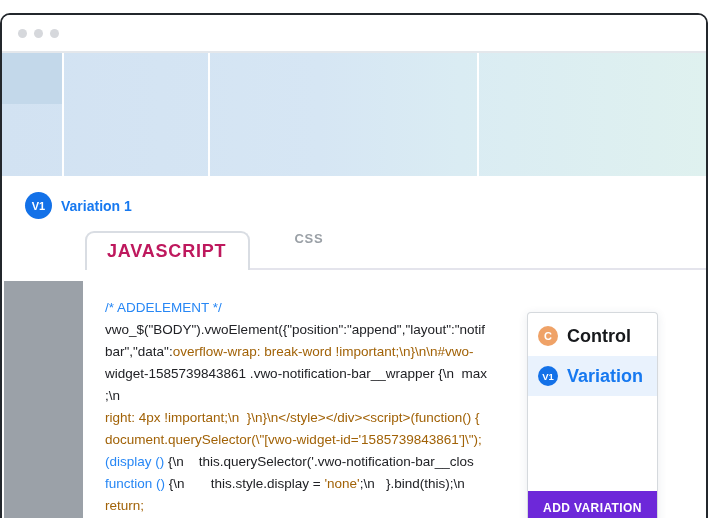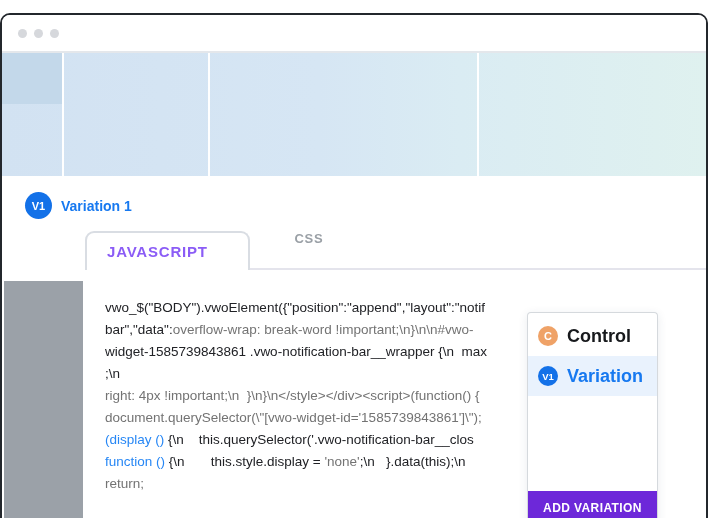--- a/index.html
+++ b/index.html
@@ -36,35 +36,35 @@
   .v-badge { width:27px; height:27px; border-radius:50%; background:#1371e8; color:#fff;
     font-size:11px; font-weight:bold; display:flex; align-items:center; justify-content:center; }
   .v-label { color:#1779f0; font-size:14px; font-weight:bold; }
 
   
   .tab-line { position:absolute; left:246px; top:253px; right:0; height:2px; background:#e4e4ec; }
   .tab-active { position:absolute; left:83px; top:216px; width:165px; height:39px;
     background:#ffffff; border:2px solid #d9dde3; border-bottom:none;
     border-radius:9px 9px 0 0; z-index:2;
     display:flex; align-items:center; padding-left:20px; }
-  .tab-active-label { font-size:15px; font-weight:bold; color:#8b5cf6; letter-spacing:0.8px; }
+  .tab-active-label { font-size:18px; font-weight:bold; color:#be185d; letter-spacing:0.8px; }
   .tab-css { position:absolute; left:252px; top:216px; width:110px; height:39px;
     display:flex; align-items:flex-start; justify-content:center; }
   .tab-css-label { font-size:13px; font-weight:bold; color:#9aa0a6; letter-spacing:0.8px; }
 
   
   .sidebar-block { position:absolute; left:2px; top:266px; width:79px; height:244px; background:#9ba1a8; }
 
   
   .code-block { position:absolute; left:103px; top:282px; width:600px; z-index:1; cursor:text; }
   .code-line { white-space:pre; font-family:"Liberation Sans", sans-serif;
     font-size:13.5px; line-height:22px; height:22px; overflow:visible; }
   .tok-blue { color:#2787f5; }
   .tok-black { color:#212226; }
-  .tok-red { color:#737373; }
+  .tok-red { color:#a16207; }
 
   
   .dropdown { position:absolute; left:525px; top:297px; width:131px; bottom:0;
     background:#ffffff; border:1px solid #d5d9dd; border-bottom:none;
     border-radius:4px 4px 0 0; box-shadow:0 2px 10px rgba(40,60,90,0.10); z-index:5; }
   .dd-list { padding-top:3px; }
   .dd-item { display:flex; align-items:center; gap:9px; height:40px; padding-left:10px; cursor:pointer; }
   .dd-item.selected { background:#e9f2fd; }
   .dd-badge { width:20px; height:20px; border-radius:50%; color:#fff; flex:0 0 auto;
     font-size:9.5px; font-weight:bold; display:flex; align-items:center; justify-content:center; }
@@ -108,28 +108,29 @@
       <div class="tab-active">
         <span class="tab-active-label">JAVASCRIPT</span>
       </div>
       <div class="tab-css">
         <span class="tab-css-label">CSS</span>
       </div>
 
       <div class="sidebar-block"></div>
 
       <div class="code-block">
+          <div class="code-line"><span class="tok-blue">/* ADDELEMENT */</span></div>
           <div class="code-line"><span class="tok-black">vwo_$("BODY").vwoElement({"position":"append","layout":"notif</span></div>
           <div class="code-line"><span class="tok-black">bar","data":</span><span class="tok-red">overflow-wrap: break-word !important;\n}\n\n#vwo-</span></div>
           <div class="code-line"><span class="tok-black">widget-1585739843861 .vwo-notification-bar__wrapper {\n  max</span></div>
           <div class="code-line"><span class="tok-black">;\n</span></div>
           <div class="code-line"><span class="tok-red">right: 4px !important;\n  }\n}\n&lt;/style&gt;&lt;/div&gt;&lt;script&gt;(function() {</span></div>
           <div class="code-line"><span class="tok-red">document.querySelector(\"[vwo-widget-id='1585739843861']\");</span></div>
           <div class="code-line"><span class="tok-blue">(display ()</span><span class="tok-black"> {\n    this.querySelector('.vwo-notification-bar__clos</span></div>
-          <div class="code-line"><span class="tok-blue">function ()</span><span class="tok-black"> {\n       this.style.display = </span><span class="tok-red">'none'</span><span class="tok-black">;\n   }.data(this);\n</span></div>
+          <div class="code-line"><span class="tok-blue">function ()</span><span class="tok-black"> {\n       this.style.display = </span><span class="tok-red">'none'</span><span class="tok-black">;\n   }.bind(this);\n</span></div>
           <div class="code-line"><span class="tok-red">return;</span></div>
         </div>
 
       <div class="dropdown">
         <div class="dd-list">
           <div class="dd-item">
             <span class="dd-badge badge-control">C</span>
             <span class="dd-label">Control</span>
           </div>
           <div class="dd-item selected">

